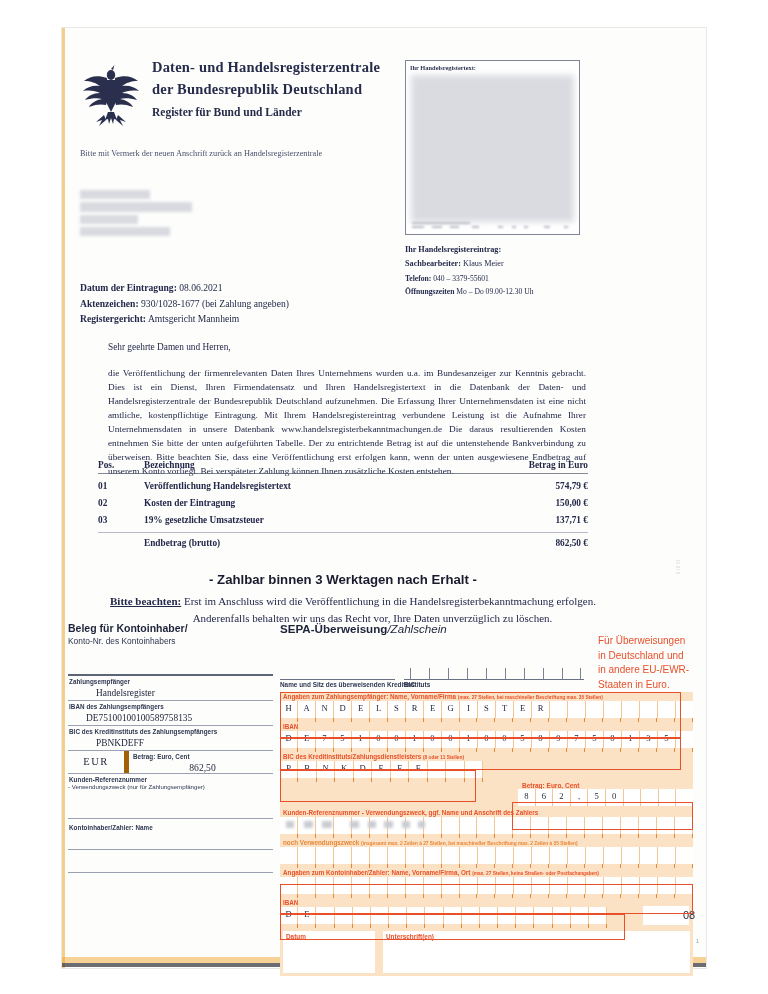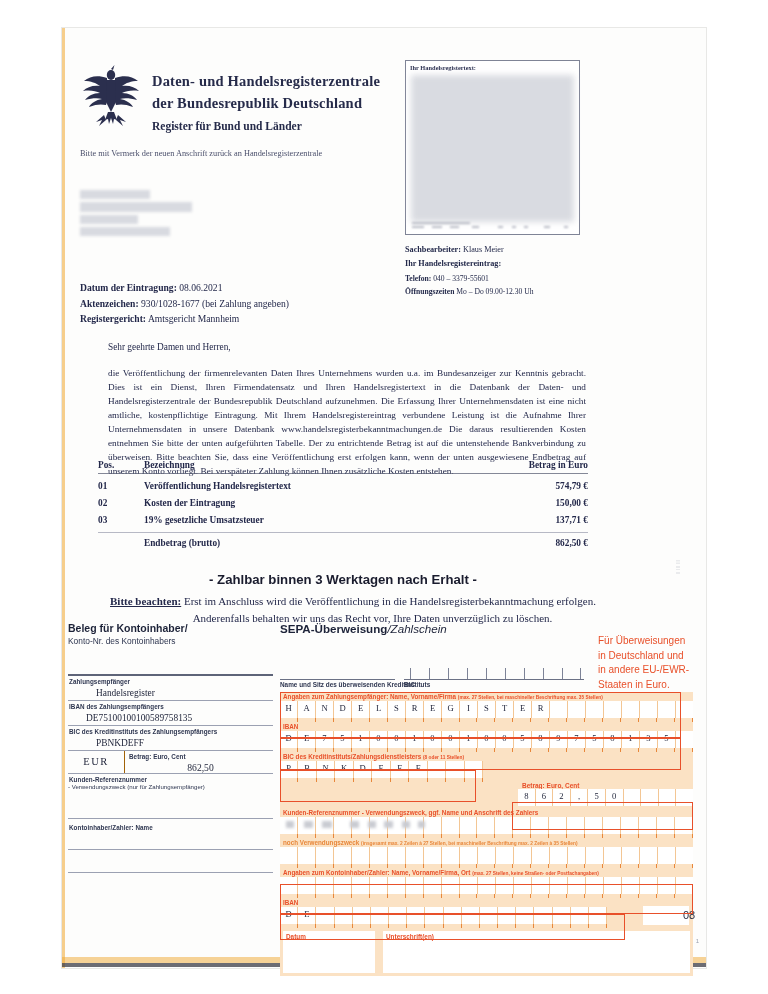--- a/index.html
+++ b/index.html
@@ -14,21 +14,21 @@
     position: absolute;
     left: 62px; top: 28px;
     width: 644px; height: 940px;
     background: #fdfdfc;
     box-shadow: 0 0 0 1px #e8e8e6;
   }
   .scan-edge-left { position:absolute; left:62px; top:28px; width:3px; height:940px; background:#f0a830; opacity:.55;}
   .scan-edge-bottom { position:absolute; left:62px; top:963px; width:644px; height:4px; background:#3b3b46; opacity:.75;}
   .scan-edge-bottom2 { position:absolute; left:62px; top:957px; width:644px; height:6px; background:#f0a830; opacity:.5;}
   .eagle { position:absolute; left:80px; top:58px; width:62px; height:72px; }
-  .hdr-txt { position:absolute; left:152px; top:56px; width:260px; color:#262b4a;margin-top:14px; }
+  .hdr-txt { position:absolute; left:152px; top:56px; width:260px; color:#262b4a; }
   .hdr-l1, .hdr-l2 {
     font-family: "Liberation Serif", serif;
     font-weight: bold; font-size: 14.5px; letter-spacing:.2px;
     line-height: 1.55; white-space: nowrap;
   }
   .hdr-l3 { font-weight:bold; font-size:11.5px; margin-top:5px; }
 
   .return-note {
     position:absolute; left:80px; top:148px; width:330px;
     font-size:8.3px; color:#4a4f6b; line-height:1.5;
@@ -107,21 +107,21 @@
   .sline { height:1px; background:#8a90a4; opacity:.85; }
   .sline-b { height:1.6px; background:#5e6478; }
   .flabel { font-size:6.3px; font-weight:bold; color:#2e3650; padding:2px 0 0 1px; letter-spacing:.05px;}
   .flabel-n { font-size:6.1px; font-weight:normal; color:#2e3650; }
   .fval { font-family:"Liberation Serif", serif; font-size:9.4px; color:#1d2238; padding:3px 0 2px 18px; }
   .fval.c { padding-left:28px; }
 
   .eurbox { display:flex; align-items:stretch; }
   .eurbox .eur { width:56px; display:flex; align-items:center; justify-content:center;
                  font-family:"Liberation Serif", serif; font-size:10.5px; letter-spacing:1.5px; color:#1d2238;}
-  .eurbox .amtc { flex:1; border-left:1px solid #a16207; padding-left:3px; }
+  .eurbox .amtc { flex:1; border-left:5px solid #a16207; padding-left:3px; }
   .eurbox .amtv { font-family:"Liberation Serif", serif; font-size:9.6px; color:#1d2238; text-align:center; padding-top:2px;}
 
   
   .form { position:absolute; left:212px; top:0; width:413px; height:310px; font-family:"Liberation Sans", sans-serif; }
   .form-title { font-size:11.6px; color:#1c2238; font-weight:bold; }
   .form-title .lt { font-weight:normal;font-style:italic; }
   .euro-note { position:absolute; right:0; top:12px; width:95px; font-size:10px; font-weight:normal;
                color:#e8502a; line-height:1.45; }
   .kred-box { position:absolute; left:0; top:22px; width:115px; height:36px; border-bottom:1.4px solid #6b7185; border-left:0;}
   .bic-box { position:absolute; left:124px; top:22px; width:180px; height:36px; border-bottom:1.4px solid #6b7185; }
@@ -208,25 +208,25 @@
     <i style="left:60px;top:4px;width:7px;"></i>
     <i style="left:86px;top:4px;width:5px;"></i>
     <i style="left:100px;top:4px;width:4px;"></i>
     <i style="left:112px;top:4px;width:4px;"></i>
     <i style="left:132px;top:4px;width:6px;"></i>
     <i style="left:152px;top:4px;width:4px;"></i>
   </div>
 </div>
 
 <div class="rinfo">
+  <div class="b">Ihr Handelsregistereintrag:</div>
   <div class="b">
     <span>Sachbearbeiter:</span>
     <span class="n">Klaus Meier</span>
   </div>
-  <div class="b">Ihr Handelsregistereintrag:</div>
   <div class="b sm">
     <span>Telefon:</span>
     <span class="n">040 – 3379-55601</span>
   </div>
   <div class="b sm">
     <span>Öffnungszeiten</span>
     <span class="n">Mo – Do  09.00-12.30 Uh</span>
   </div>
 </div>
 

